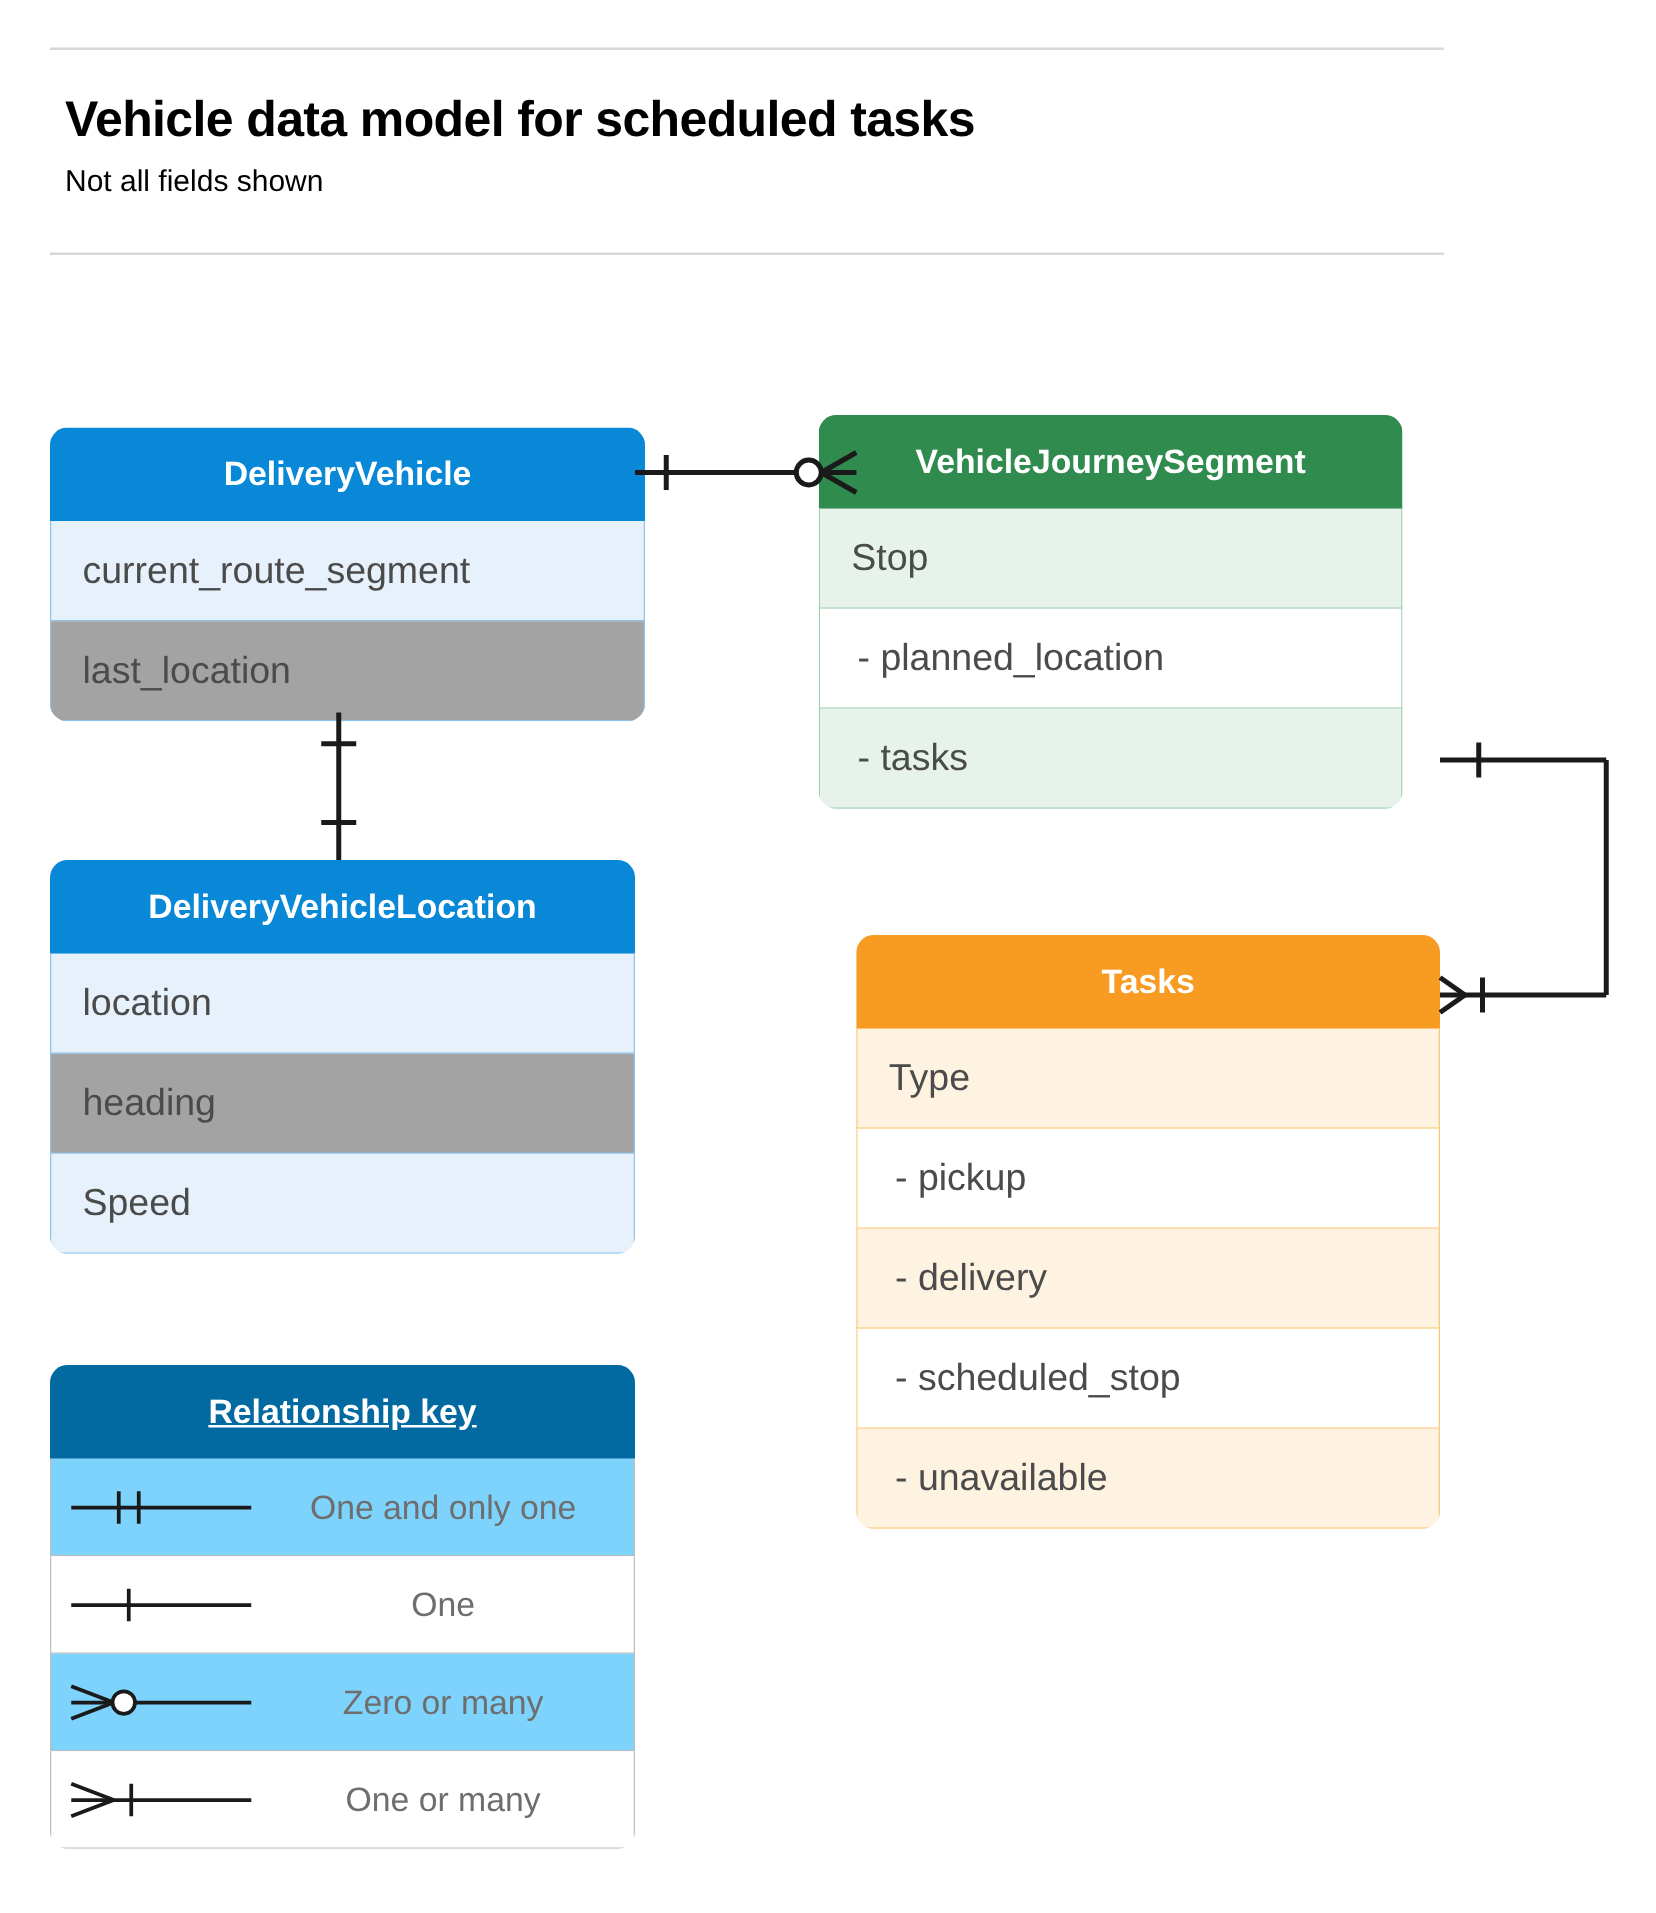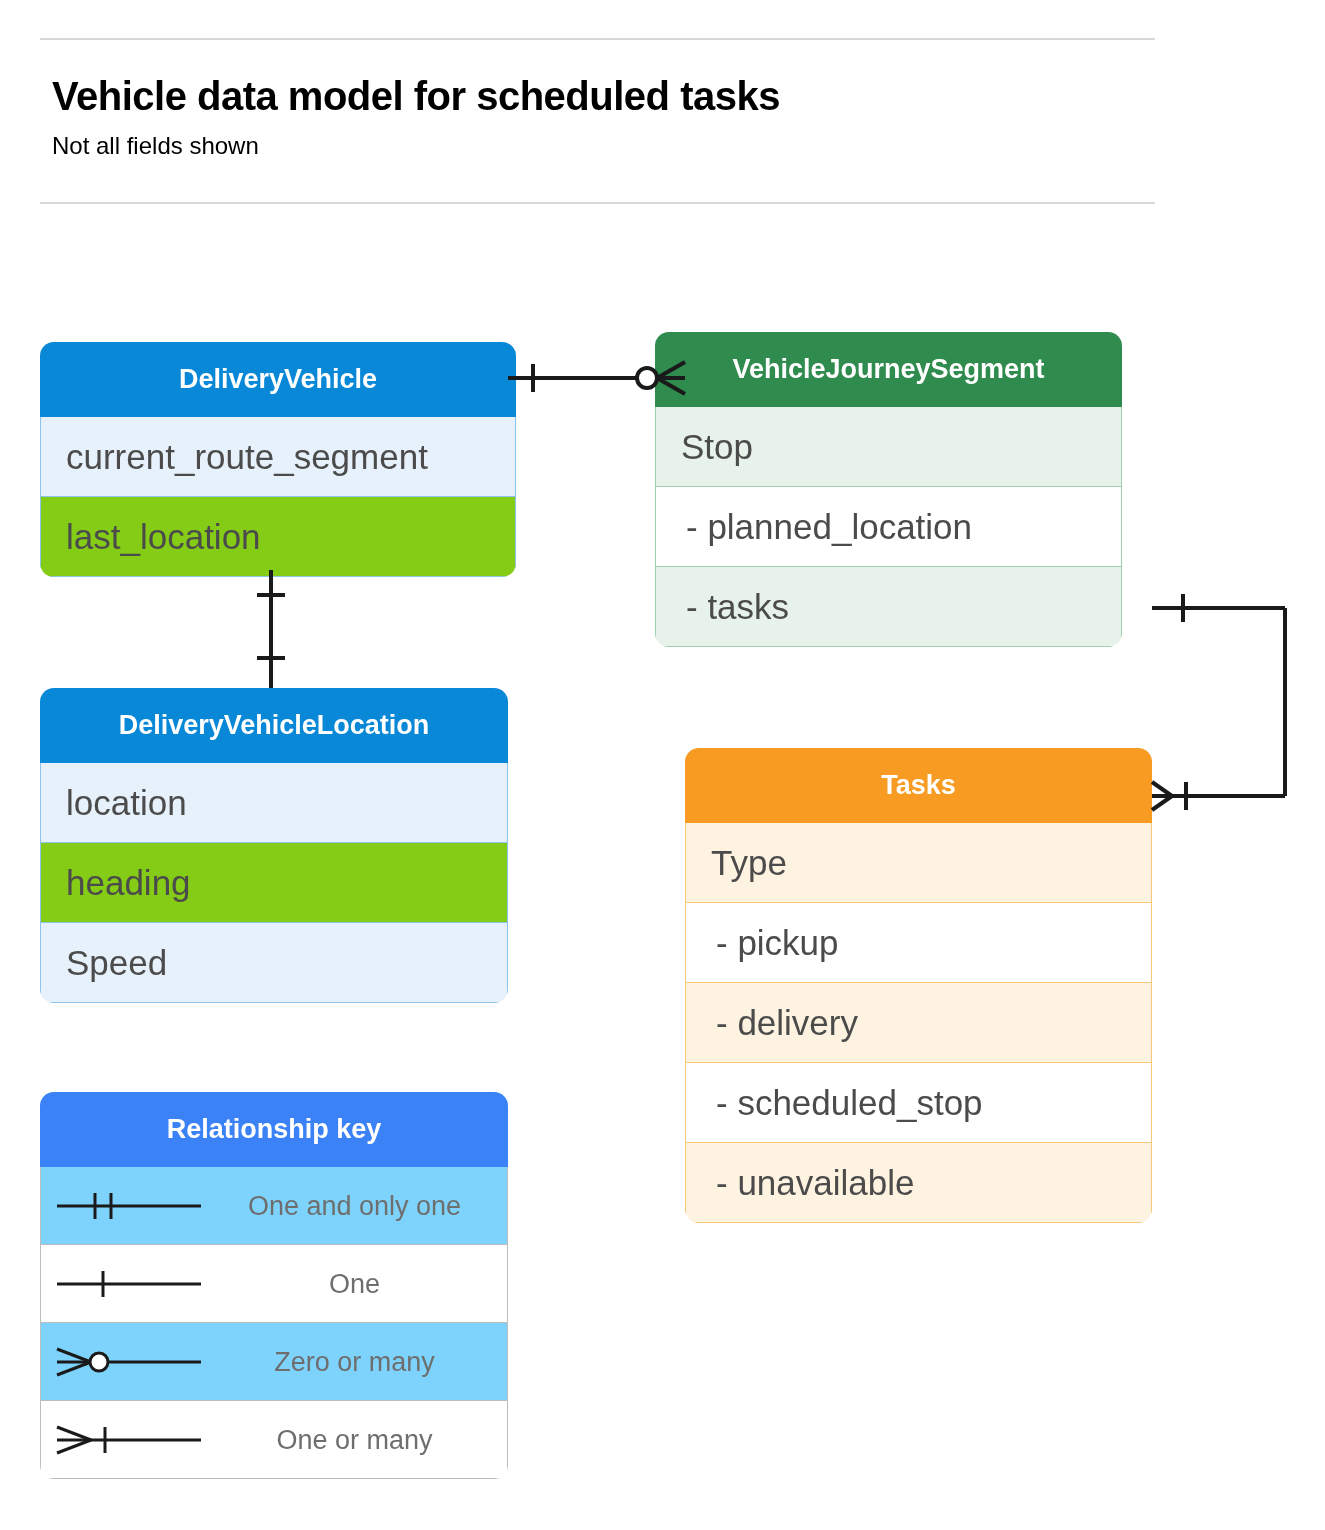--- a/index.html
+++ b/index.html
@@ -60,46 +60,46 @@
     text-align: center;
     color: #ffffff;
     font-size: 27px;
     font-weight: bold;
     white-space: nowrap;
     overflow: hidden;
   }
   .entity-row {
     height: 80px;
     line-height: 80px;
-    font-size: 35px;
+    font-size: 30px;
     color: #4b4b4b;
     padding-left: 25px;
     box-sizing: border-box;
     white-space: nowrap;
     overflow: hidden;
   }
   .entity-row.indent { padding-left: 30px; }
 
   
   .theme-blue .entity-header { background: #0888d6; }
-  .theme-blue .entity-row { border: 1px solid #8cc4ee; border-top: none; background: #84cc16; }
+  .theme-blue .entity-row { border: 1px solid #8cc4ee; border-top: none; background: #a3a3a3; }
   .theme-blue .entity-row.alt { background: #e7f1fb; }
 
   
   .theme-green .entity-header { background: #2f8b4e; }
   .theme-green .entity-row { border: 1px solid #9dcfae; border-top: none; background: #ffffff; }
   .theme-green .entity-row.alt { background: #e6f2ea; }
 
   
   .theme-orange .entity-header { background: #f79b22; }
   .theme-orange .entity-row { border: 1px solid #f9c778; border-top: none; background: #ffffff; }
   .theme-orange .entity-row.alt { background: #fdf3e0; }
 
   
-  .theme-grey .entity-header { background: #3b82f6; }
+  .theme-grey .entity-header { background: #0369a1; text-decoration: underline; }
   .theme-grey .entity-row { border: 1px solid #bdbdbd; border-top: none; background: #ffffff; }
   .theme-grey .entity-row.alt { background: #7dd3fc; }
 
   
   .legend-row {
     height: 78px;
     display: flex;
     align-items: center;
     padding-left: 0;
     font-size: 27px;

